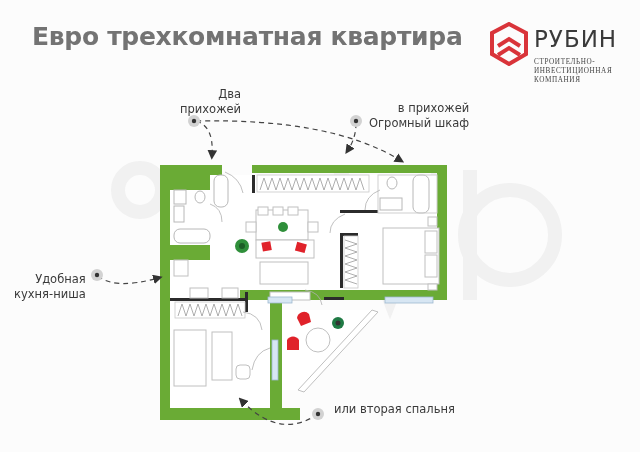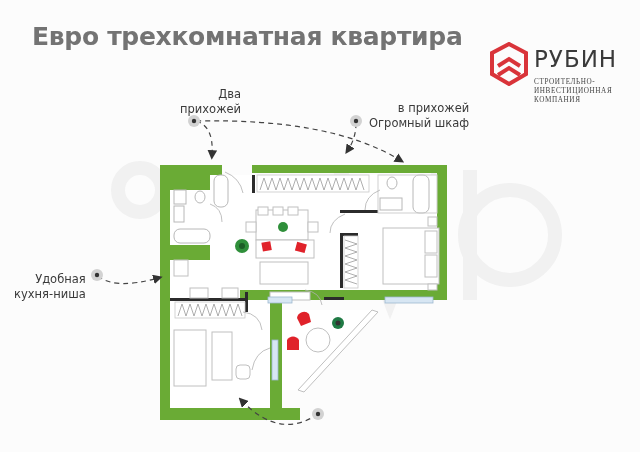--- a/index.html
+++ b/index.html
@@ -1,18 +1,18 @@
 <!DOCTYPE html>
 <html><head>
 <meta charset="utf-8">
 <style>
   html,body{margin:0;padding:0;}
   body{width:640px;height:452px;background:#fcfcfc;position:relative;overflow:hidden;font-family:"DejaVu Sans","Liberation Sans",sans-serif;color:#3a3a3a;}
   .title{position:absolute;left:32px;top:22px;font-size:25px;font-weight:bold;color:#737373;letter-spacing:-0.3px;font-family:"DejaVu Sans",sans-serif;}
-  .logo{position:absolute;left:489px;top:22px;width:150px;height:70px;margin-top:20px;}
+  .logo{position:absolute;left:489px;top:22px;width:150px;height:70px;}
   .logo-name{position:absolute;left:45px;top:4px;font-size:23px;color:#3a3a3a;letter-spacing:1px;font-family:"DejaVu Sans",sans-serif;}
   .logo-sub{position:absolute;left:45px;top:36px;font-size:7.2px;line-height:9px;color:#444;letter-spacing:0.6px;font-family:Liberation Serif, serif;}
   .label{position:absolute;font-size:11.5px;line-height:15px;color:#3a3a3a;font-family:"DejaVu Sans",sans-serif;text-align:right;}
   .plan{position:absolute;left:0;top:0;width:640px;height:452px;}
   .overlay{position:absolute;left:0;top:0;}
 </style>
 </head>
 <body>
 
 <div class="title">Евро трехкомнатная квартира</div>
@@ -193,13 +193,14 @@
 </div>
 <div class="label" style="left:369px;top:101px">
   <div>в прихожей</div>
   <div>Огромный шкаф</div>
 </div>
 <div class="label" style="left:14px;top:272px">
   <div>Удобная</div>
   <div>кухня-ниша</div>
 </div>
 <div class="label" style="left:334px;top:402px">
+  <div>или вторая спальня</div>
 </div>
 
 </body></html>

